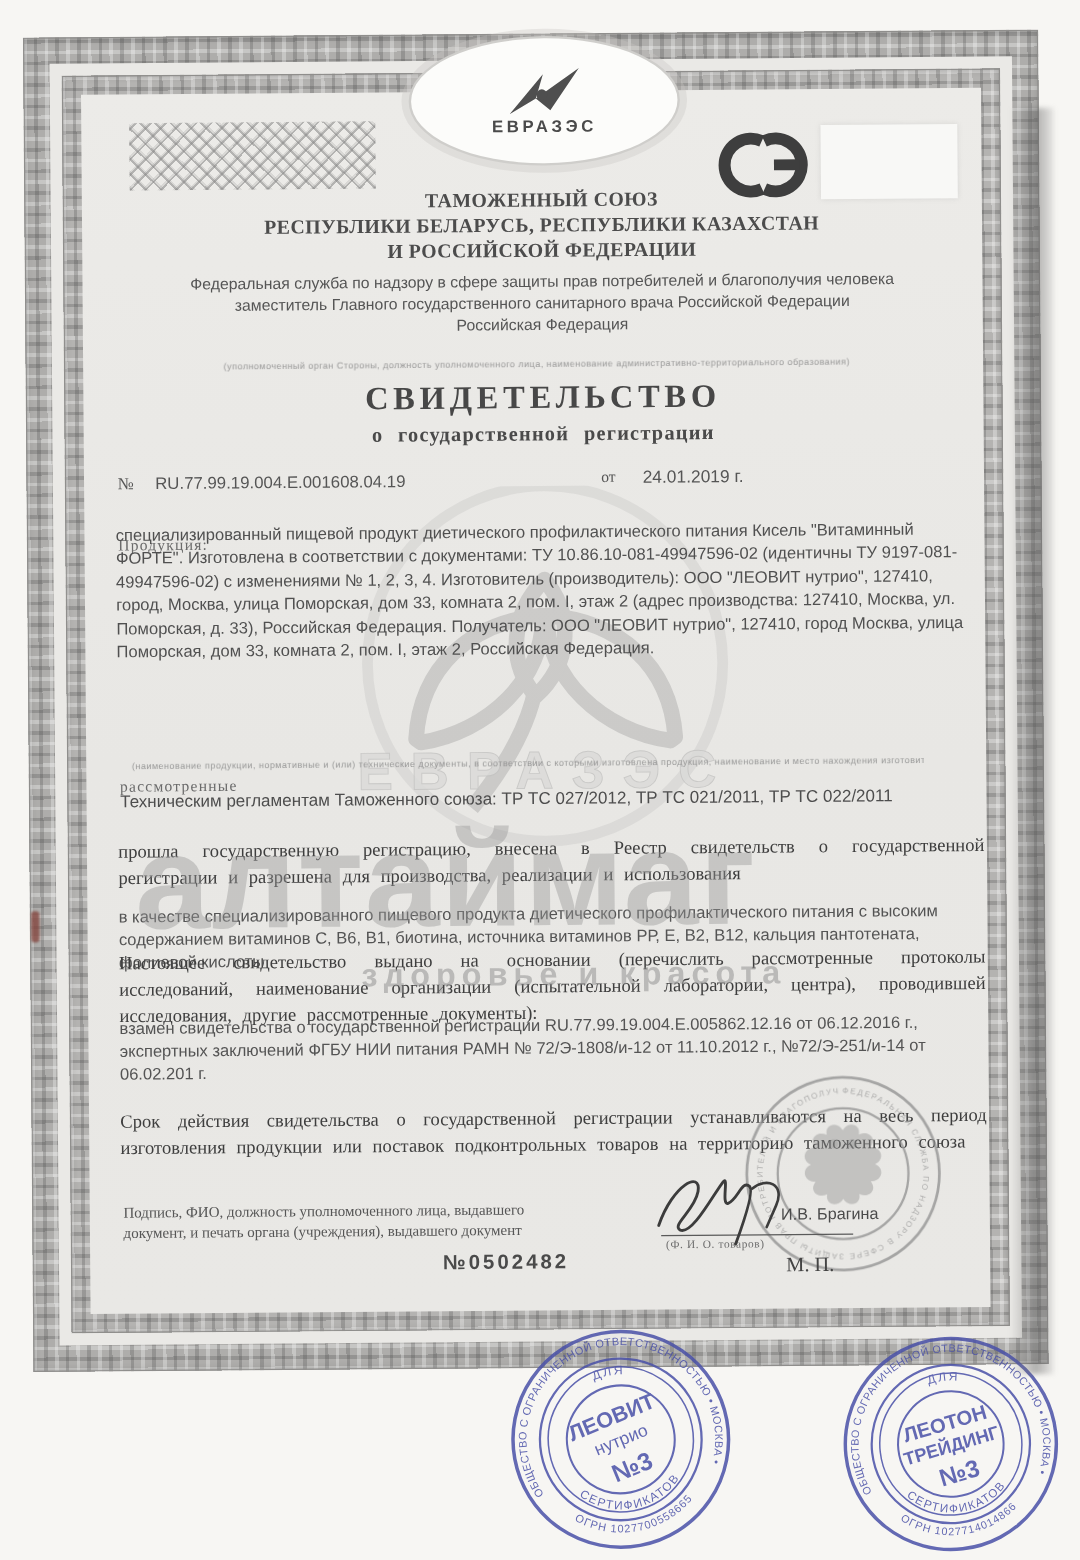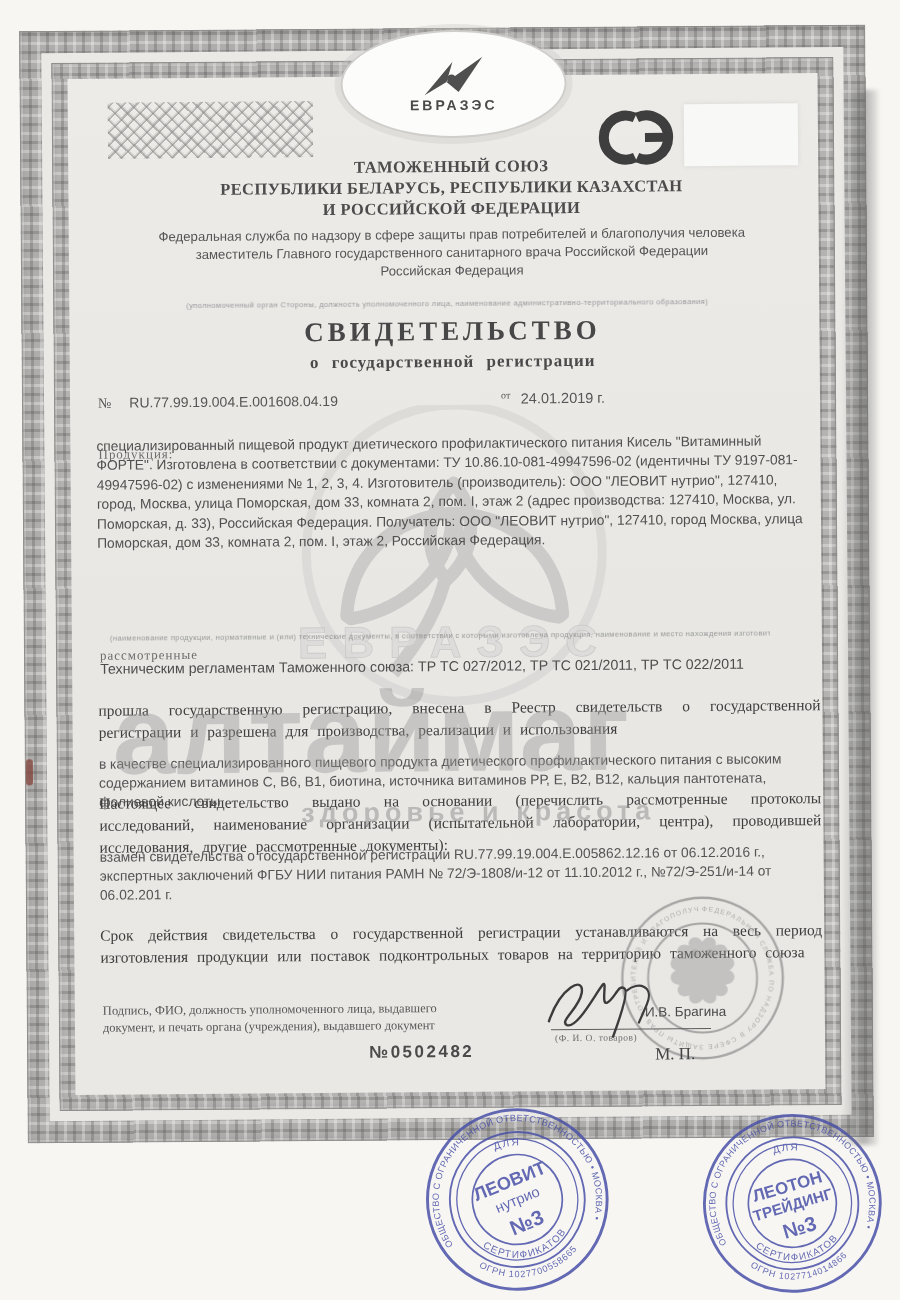--- a/index.html
+++ b/index.html
@@ -50,21 +50,21 @@
   .fp2{left:110px;top:631px;width:660px;}
 
   .title{position:absolute;left:95px;top:316px;width:720px;text-align:center;z-index:3;
          font-family:"Liberation Serif",serif;font-weight:bold;font-size:27px;letter-spacing:4px;color:#474747;}
   .subtitle{position:absolute;left:95px;top:352px;width:720px;text-align:center;z-index:3;
          font-family:"Liberation Serif",serif;font-weight:bold;font-size:17px;letter-spacing:1px;word-spacing:7px;color:#4a4a4a;}
 
   .numrow{position:absolute;left:100px;top:392px;z-index:3;font-size:14px;color:#555;}
   .numrow .numlabel{font-family:"Liberation Serif",serif;margin-right:14px;}
   .daterow{position:absolute;left:503px;top:390px;z-index:3;color:#555;}
-  .daterow .ot{font-family:"Liberation Serif",serif;font-size:10px;vertical-align:top;margin-right:6px;}
+  .daterow .ot{font-family:"Liberation Serif",serif;font-size:13px;vertical-align:top;margin-right:18px;}
   .daterow .dateval{font-size:14.5px;}
 
   .prod-label{position:absolute;left:100px;top:444px;z-index:3;font-family:"Liberation Serif",serif;
               font-size:13px;letter-spacing:1px;color:#6b6b6b;}
   .prod-text{position:absolute;left:98px;top:434px;width:706px;z-index:3;font-size:13.8px;line-height:19.4px;color:#505050;}
 
   .conf-label{position:absolute;left:100px;top:645px;z-index:3;font-family:"Liberation Serif",serif;
               font-size:13px;letter-spacing:1px;color:#6b6b6b;}
   .conf-text{position:absolute;left:100px;top:658px;width:712px;z-index:3;font-size:14.2px;color:#4d4d4d;}
 
@@ -83,21 +83,21 @@
   .wm-zdorovie{position:absolute;left:300px;top:797px;z-index:4;font-weight:bold;font-size:27px;letter-spacing:5px;
                color:rgba(140,140,140,.5);white-space:nowrap;}
 
   
   .sig-caption{position:absolute;left:100px;top:1000px;width:345px;z-index:3;font-family:"Liberation Serif",serif;
                font-size:12.5px;line-height:16.5px;color:#565656;}
   .gerb{position:absolute;left:614px;top:894px;z-index:4;opacity:.75;filter:blur(.4px);}
   .signature{position:absolute;left:540px;top:972px;z-index:6;}
   .sig-line{position:absolute;left:548px;top:1030px;width:160px;border-top:1.6px solid #5a5a5a;z-index:5;}
   .sig-fio{position:absolute;left:552px;top:1034px;z-index:5;font-family:"Liberation Serif",serif;font-size:9.5px;color:#6e6e6e;letter-spacing:.5px;}
-  .sig-name{position:absolute;left:642px;top:1006px;z-index:6;font-size:13.5px;color:#4a4a4a;}
+  .sig-name{position:absolute;left:628px;top:1006px;z-index:6;font-size:13.5px;color:#4a4a4a;padding-left:20px;}
   .blank-num{position:absolute;left:366px;top:1042px;z-index:3;font-size:17px;font-weight:bold;letter-spacing:2.5px;color:#4a4a4a;}
   .mp{position:absolute;left:652px;top:1046px;z-index:6;font-family:"Liberation Serif",serif;font-size:17px;color:#444;}
 
   
   .stamp{position:absolute;z-index:7;opacity:.85;}
   .stamp-left{left:418px;top:1105px;transform:rotate(-10deg);}
   .stamp-right{left:695px;top:1113px;transform:rotate(-6deg);}
 
   .streak{position:absolute;left:842px;top:90px;width:36px;height:1055px;z-index:8;pointer-events:none;
           background:linear-gradient(90deg, rgba(120,120,120,0) 0%, rgba(110,110,110,.35) 40%, rgba(90,90,90,.45) 60%, rgba(140,140,140,.15) 100%);

